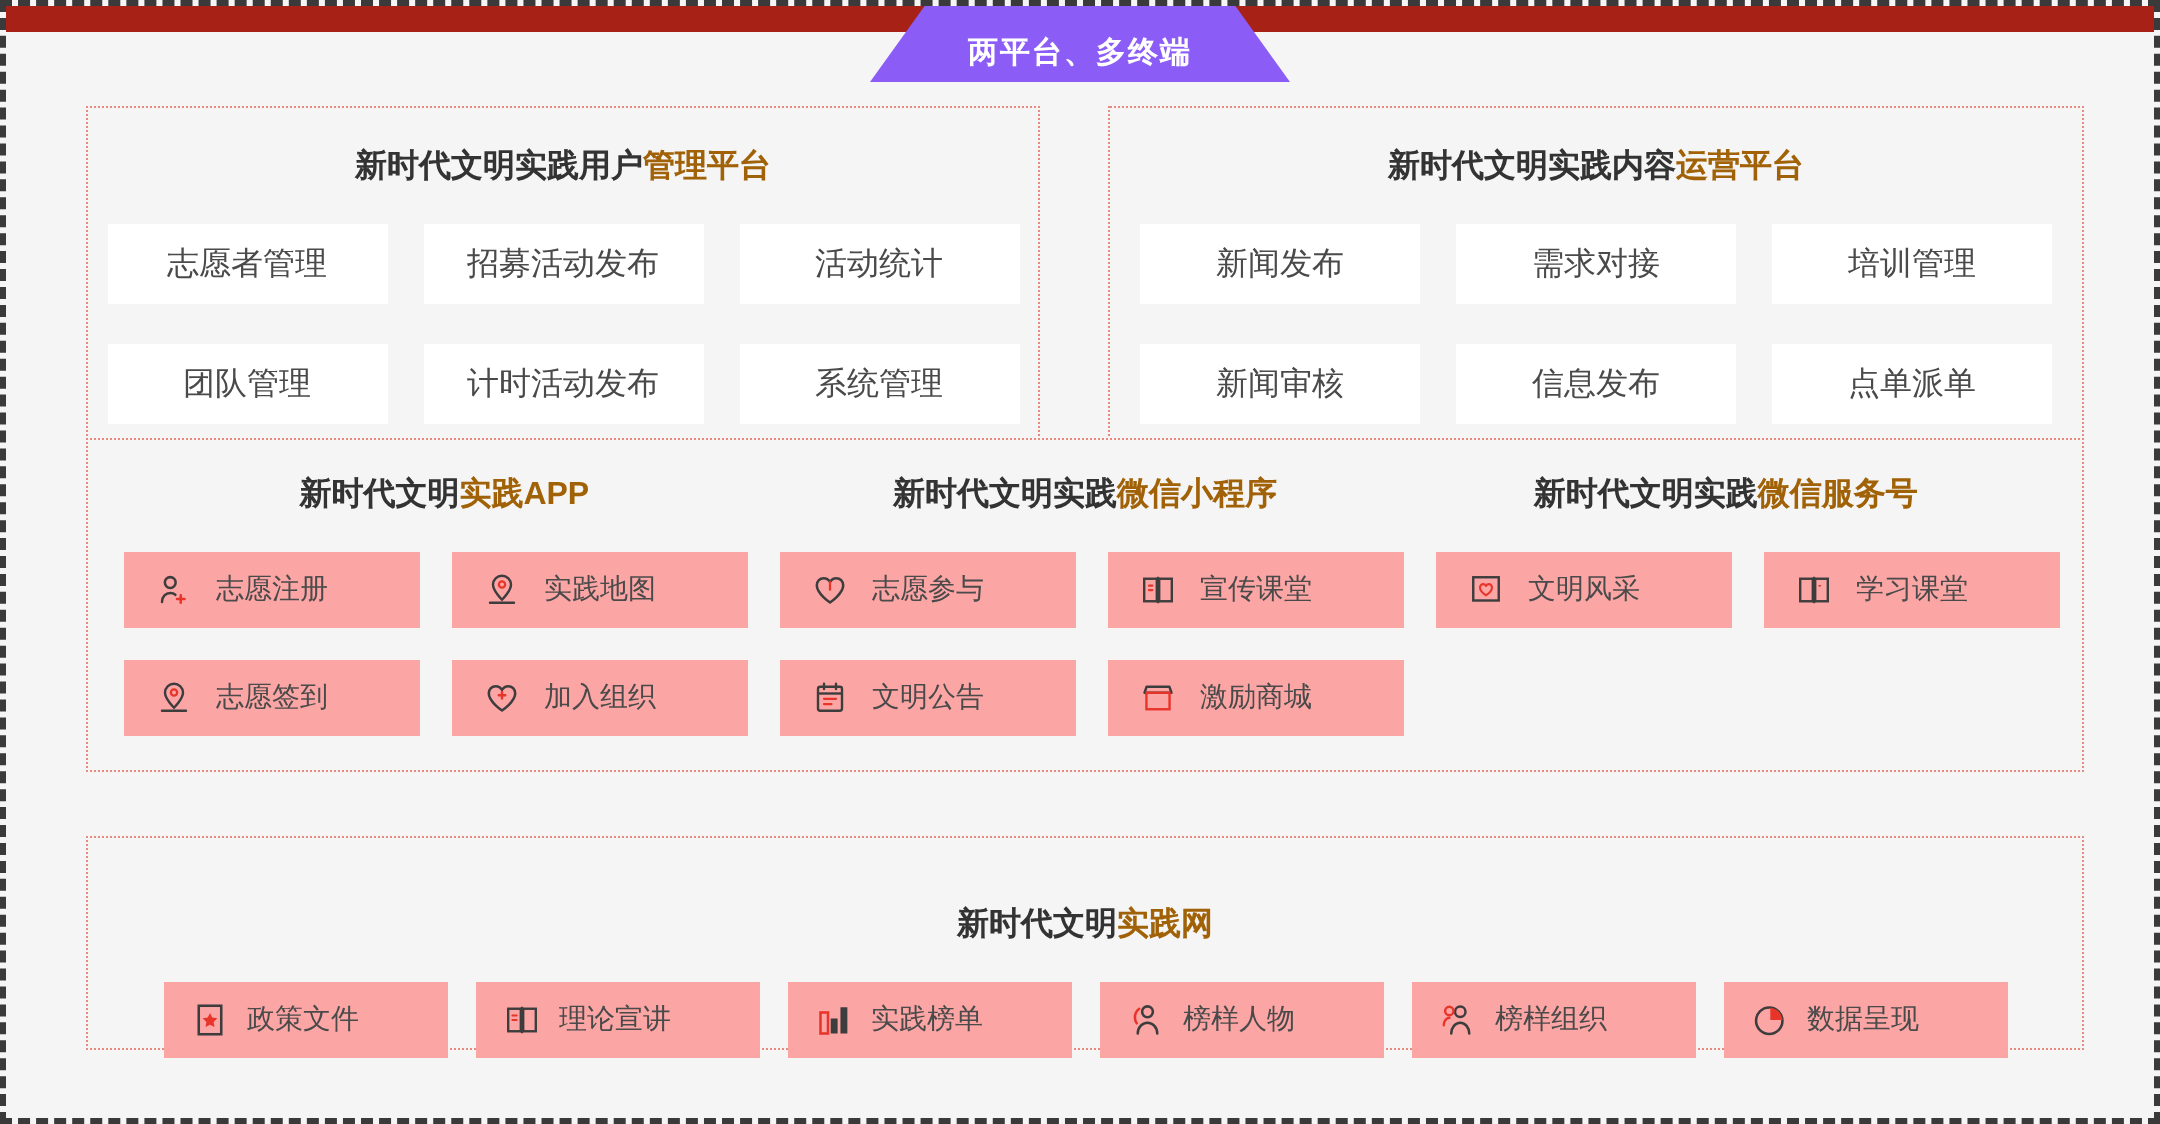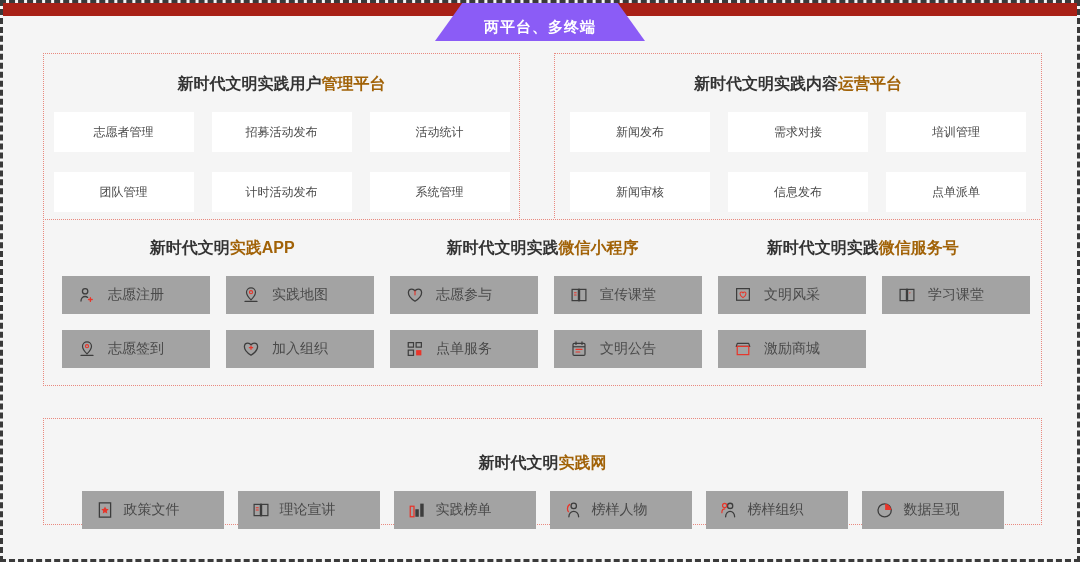--- a/index.html
+++ b/index.html
@@ -64,21 +64,21 @@
   .panel-title .accent {
     color: #a16207;
   }
   .row {
     display: flex;
     justify-content: center;
   }
   .card {
     background: #ffffff;
     color: #4a4a4a;
-    font-size: 12px;
+    font-size: 16px;
     display: flex;
     align-items: center;
     justify-content: center;
     box-sizing: border-box;
   }
   
   #panel-user  { left: 40px;  top: 50px; width: 477px; height: 167px; }
   #panel-ops   { left: 551px; top: 50px; width: 488px; height: 167px; }
   .panel-top .panel-title { margin-top: 22px; }
   .panel-top .row { margin-top: 20px; gap: 18px; }
@@ -94,21 +94,21 @@
   }
   #mobile-titles .panel-title { flex: 1; }
   .mobile-rows { margin-top: 20px; }
   .mobile-row {
     display: flex;
     padding: 0 18px;
     gap: 16px;
   }
   .mobile-row + .mobile-row { margin-top: 16px; }
   .icard {
-    background: #a3a3a3;
+    background: #fca5a5;
     height: 38px;
     width: 148px;
     display: flex;
     align-items: center;
     box-sizing: border-box;
     padding-left: 16px;
     gap: 12px;
     flex: none;
   }
   .icard.empty { background: transparent; }
@@ -269,29 +269,20 @@
         </div>
 
         <div class="icard">
           <svg class="ico" viewBox="0 0 24 24">
             <path d="M12 20.3S3.2 14.6 3.2 8.9c0-2.8 2.1-4.8 4.6-4.8 1.8 0 3.3 1 4.2 2.5.9-1.5 2.4-2.5 4.2-2.5 2.5 0 4.6 2 4.6 4.8 0 5.7-8.8 11.4-8.8 11.4z" fill="none" stroke="#3d3d3d" stroke-width="1.7" stroke-linejoin="round"></path>
             <path d="M12 8v4.4M9.8 10.2h4.4" stroke="#e8352a" stroke-width="1.6" stroke-linecap="round"></path>
           </svg>
           <span class="icard-label">加入组织</span>
         </div>
 
-        <div class="icard">
-          <svg class="ico" viewBox="0 0 24 24">
-            <rect x="3" y="3.5" width="7" height="6" fill="none" stroke="#3d3d3d" stroke-width="1.6"></rect>
-            <rect x="3" y="13.5" width="7" height="7" fill="none" stroke="#3d3d3d" stroke-width="1.6"></rect>
-            <rect x="13.5" y="3.5" width="7" height="6" fill="none" stroke="#3d3d3d" stroke-width="1.6"></rect>
-            <rect x="13.5" y="13.5" width="7" height="7" fill="#e8352a"></rect>
-          </svg>
-          <span class="icard-label">点单服务</span>
-        </div>
 
         <div class="icard">
           <svg class="ico" viewBox="0 0 24 24">
             <rect x="4" y="4.5" width="16" height="16" rx="1.5" fill="none" stroke="#3d3d3d" stroke-width="1.6"></rect>
             <path d="M4 9h16" stroke="#3d3d3d" stroke-width="1.6"></path>
             <path d="M8 12.5h8M8 16h5" stroke="#e8352a" stroke-width="1.5" stroke-linecap="round"></path>
             <path d="M8 2.5v3.5M16 2.5v3.5" stroke="#3d3d3d" stroke-width="1.6" stroke-linecap="round"></path>
           </svg>
           <span class="icard-label">文明公告</span>
         </div>

